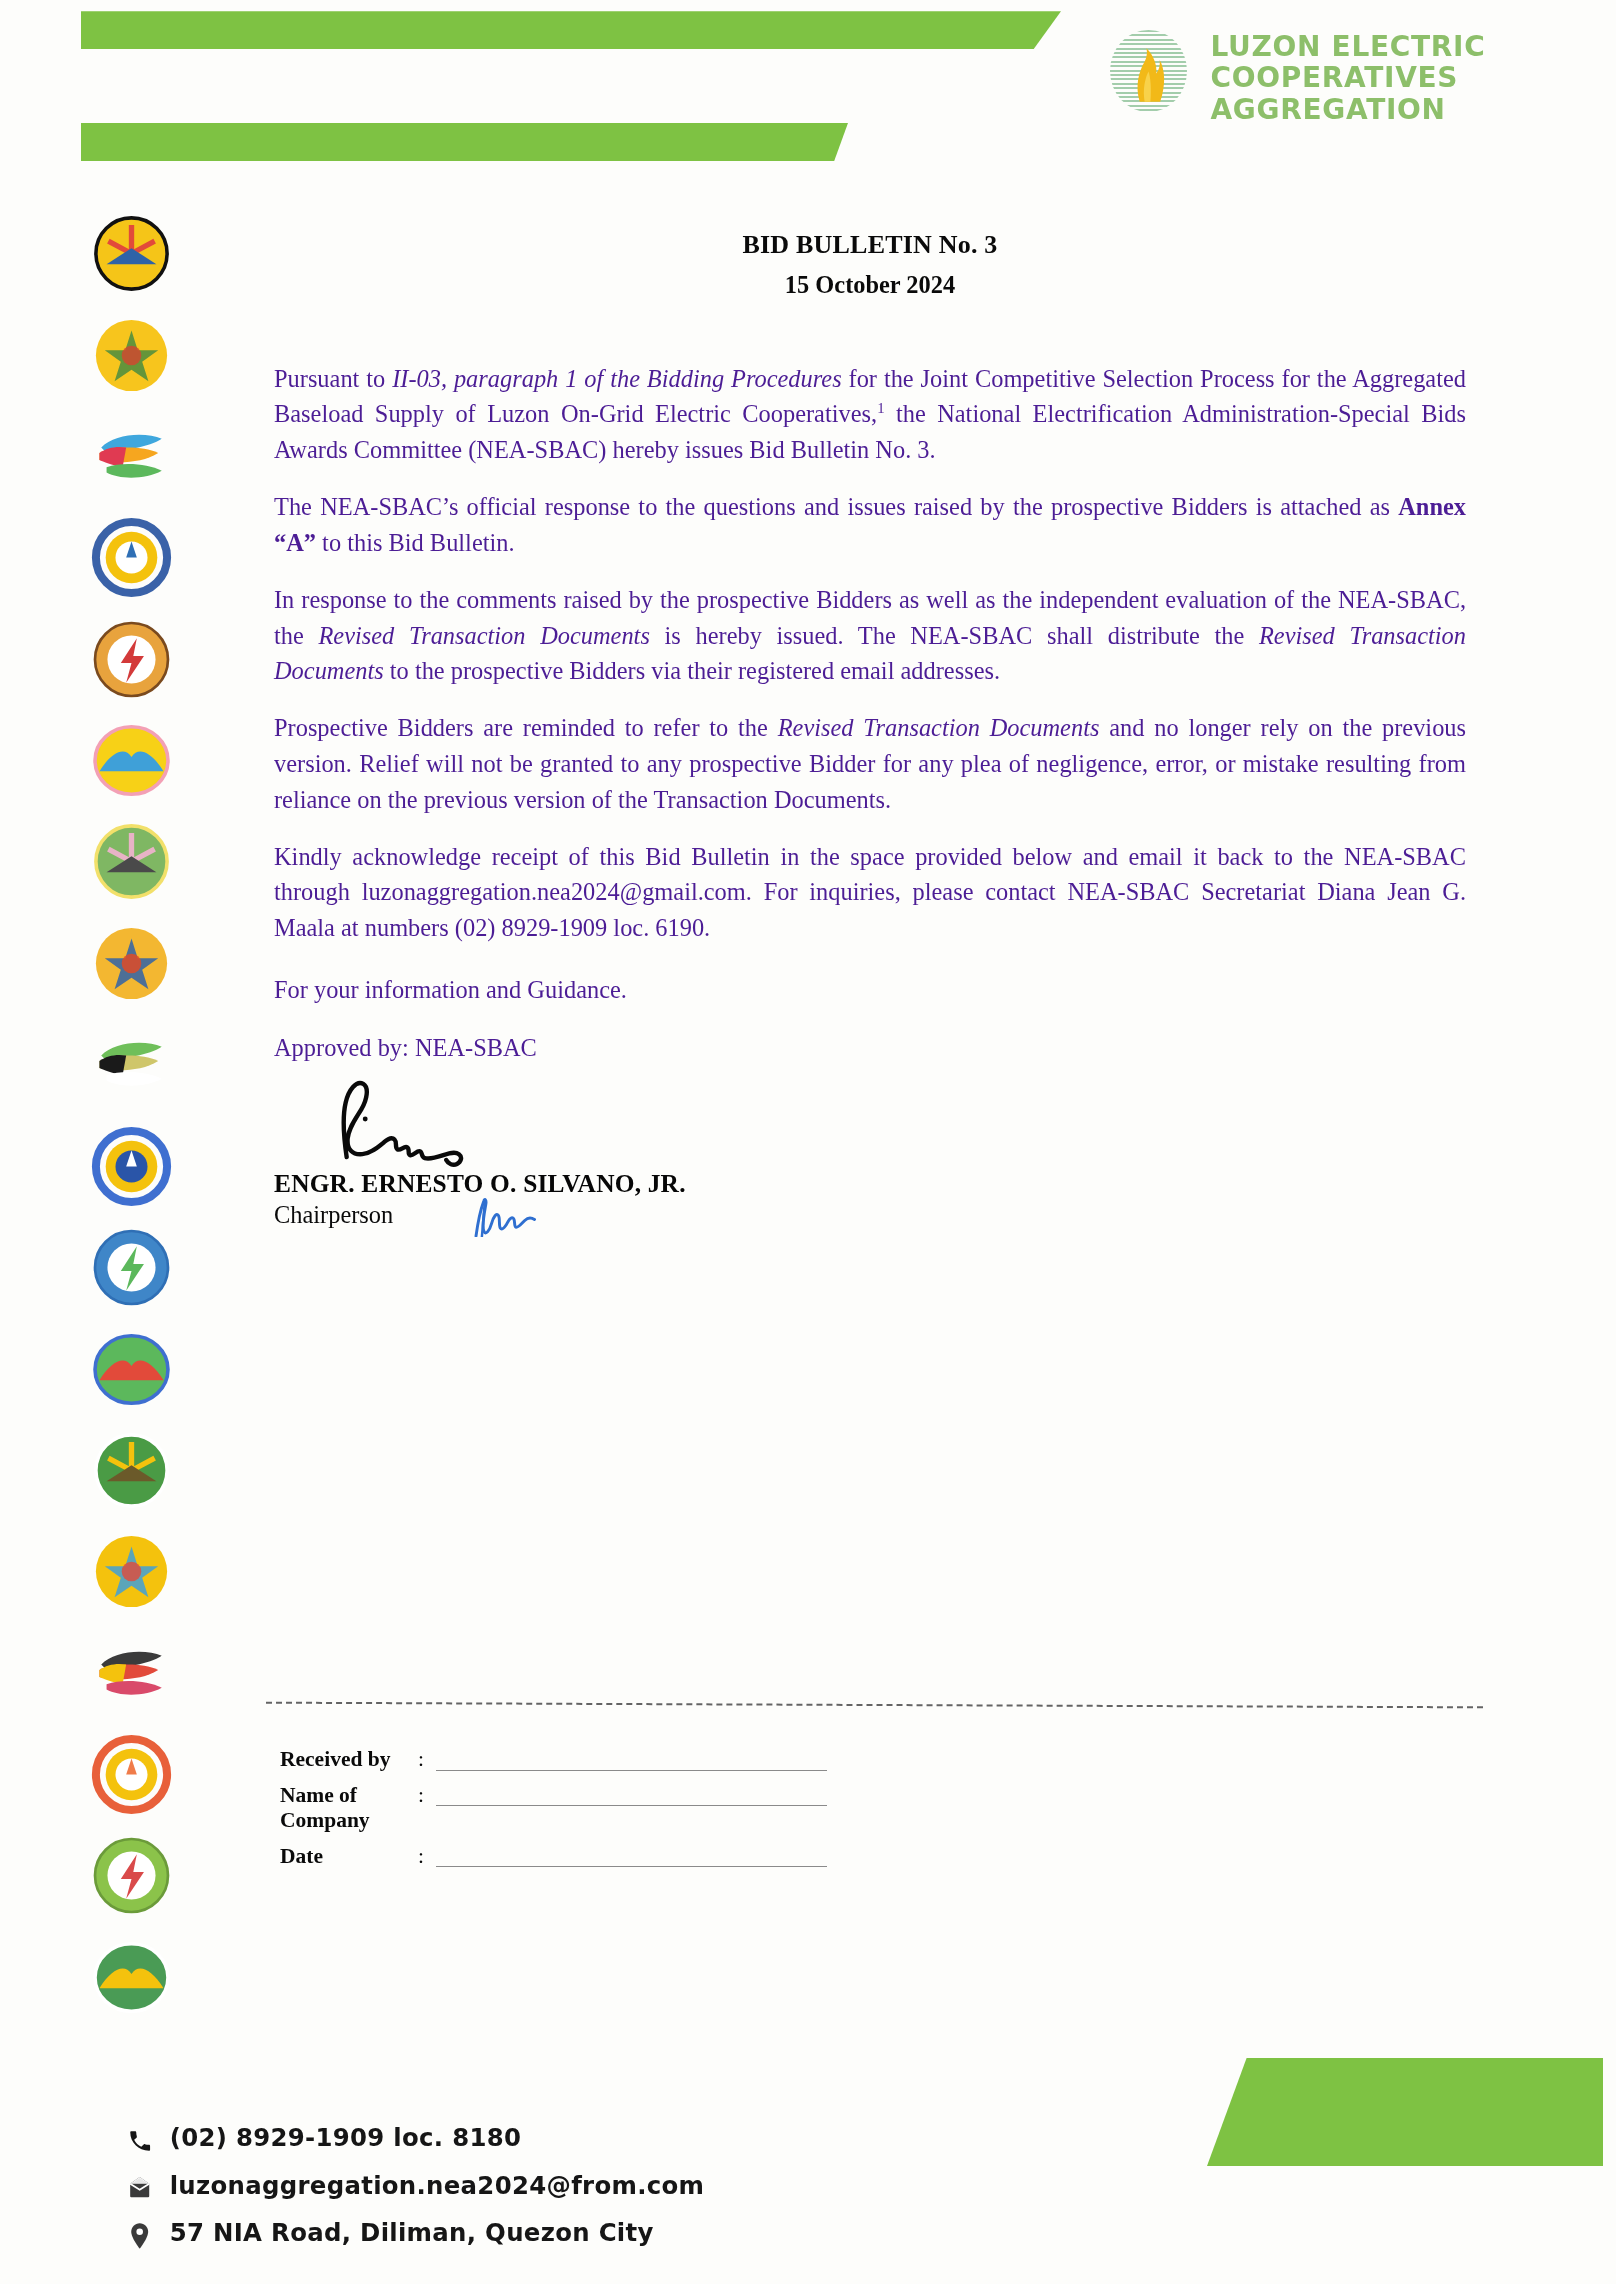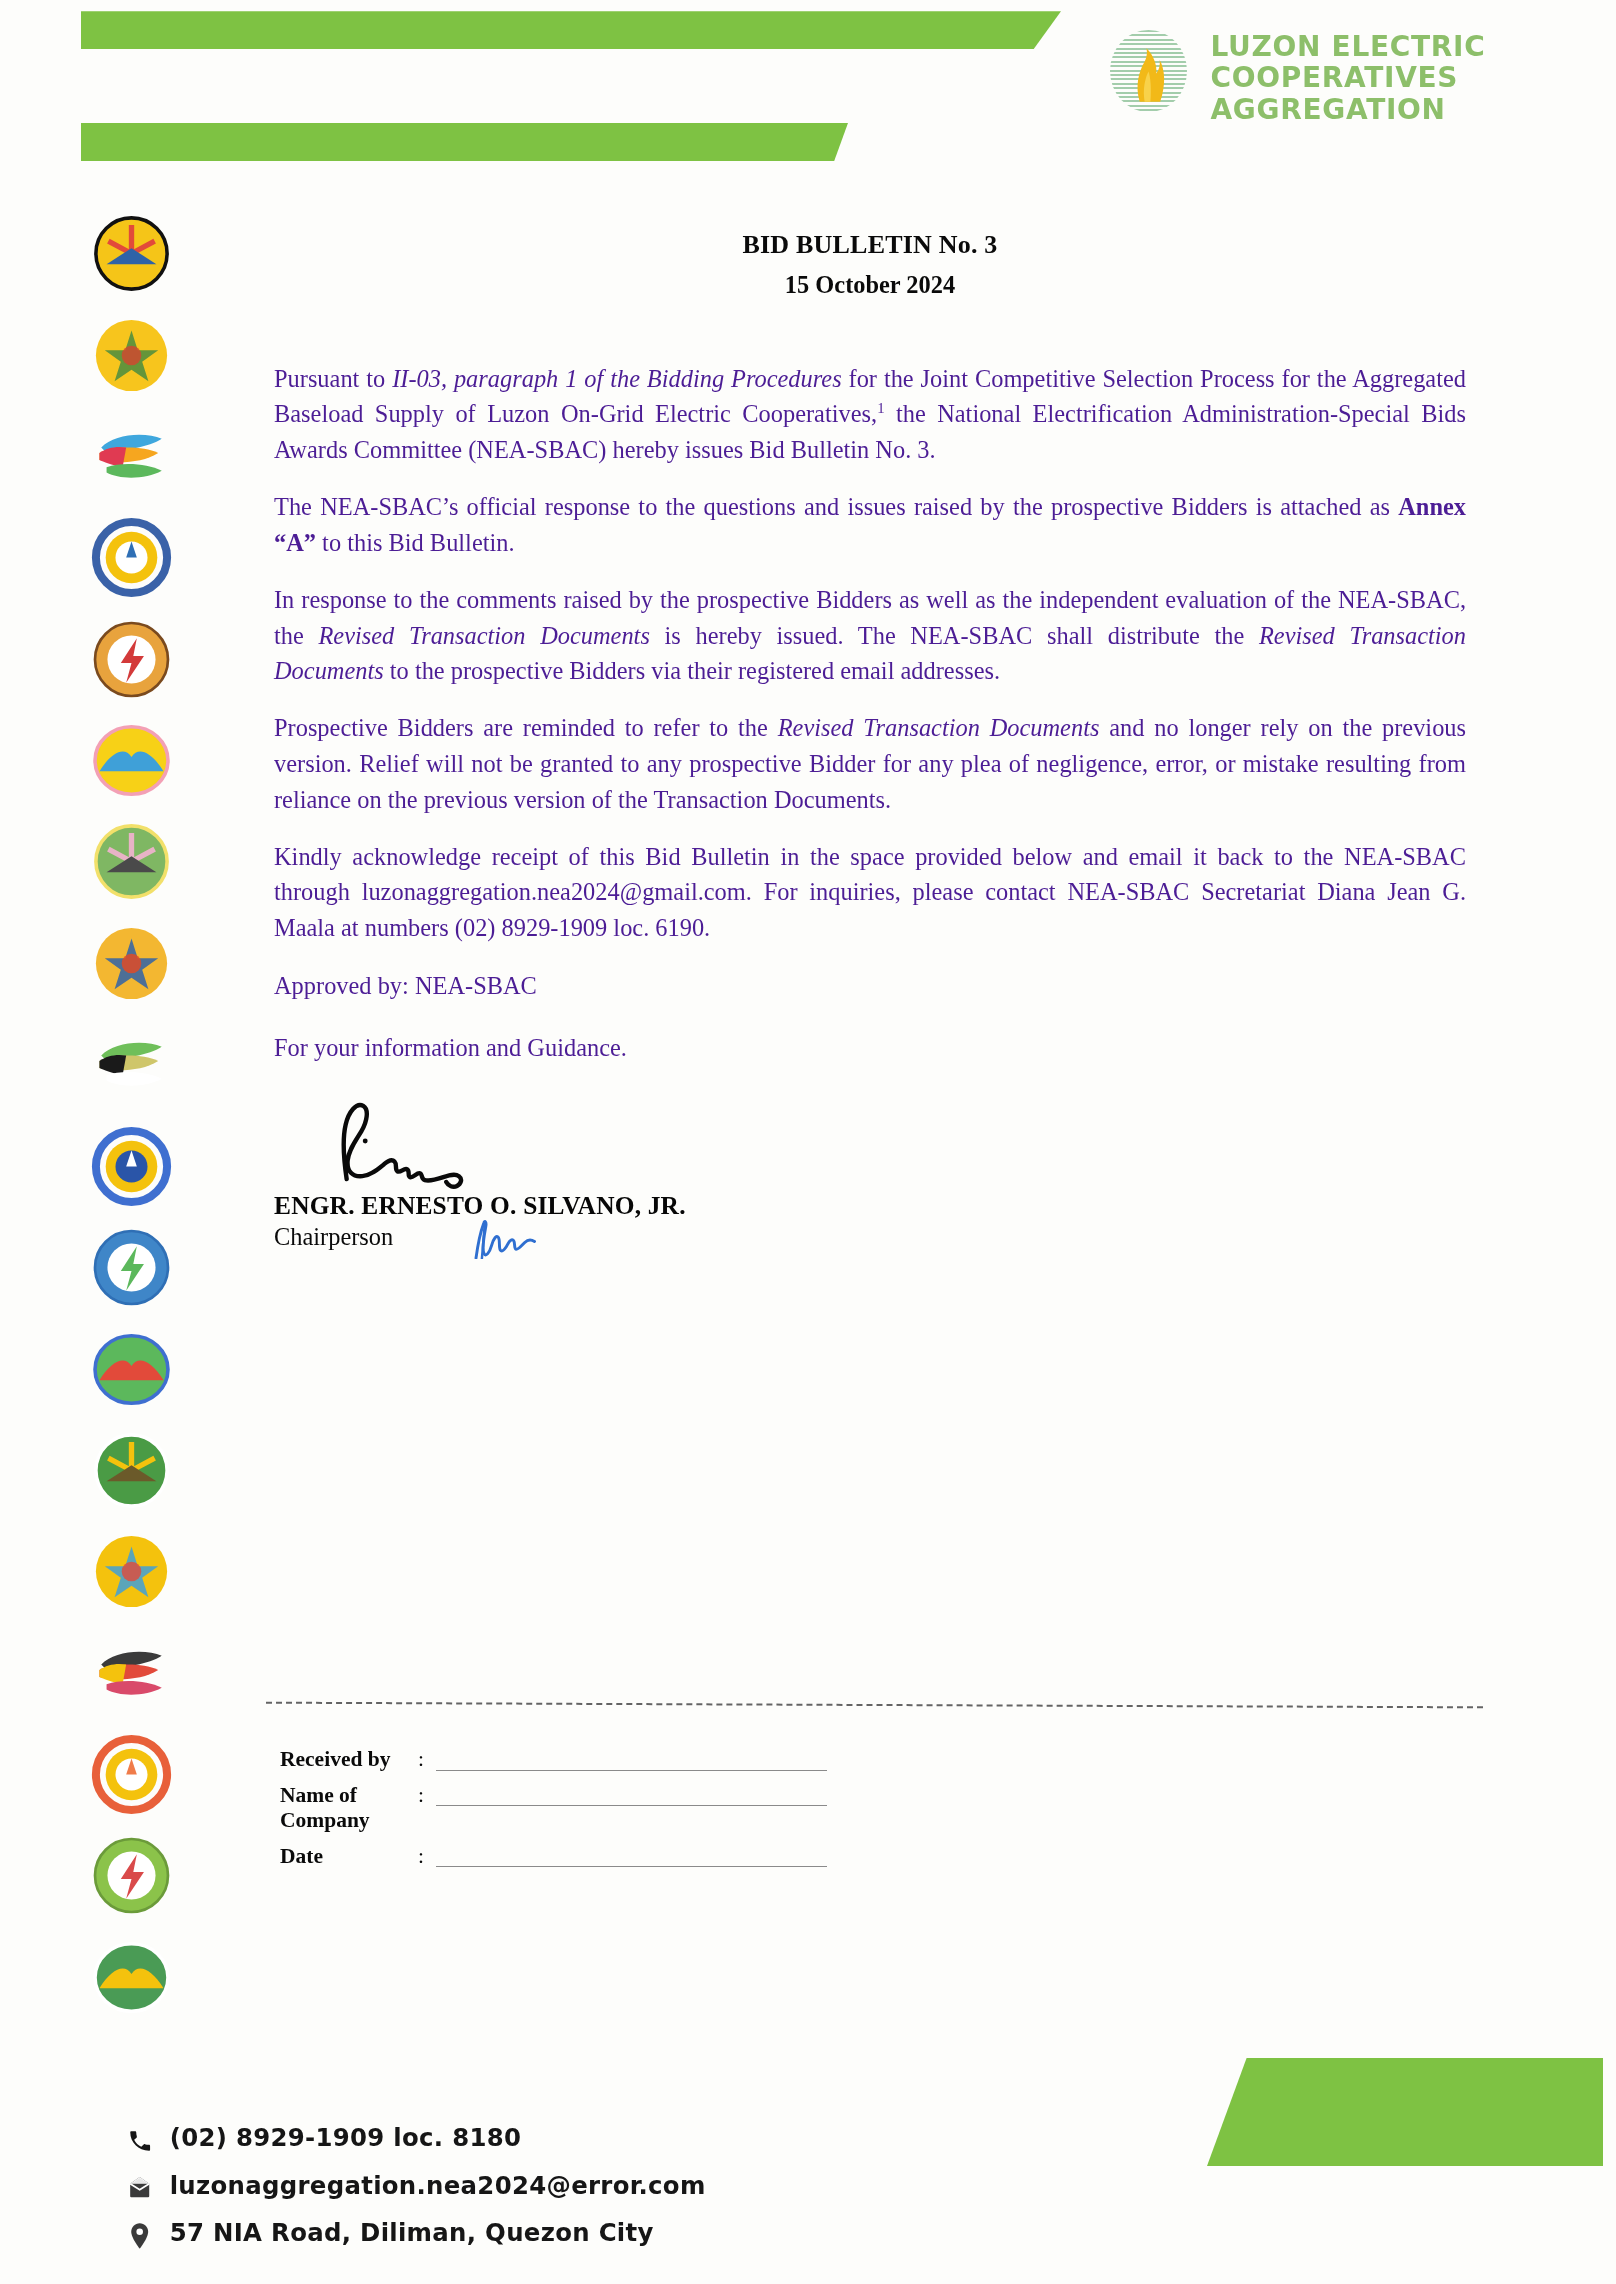--- a/index.html
+++ b/index.html
@@ -464,23 +464,23 @@
     <p class="body-par"><span>Pursuant to </span><span class="ital">II-03, paragraph 1 of the Bidding Procedures</span><span> for the Joint Competitive Selection Process for the Aggregated Baseload Supply of Luzon On-Grid Electric Cooperatives,</span><sup class="fn">1</sup><span> the National Electrification Administration-Special Bids Awards Committee (NEA-SBAC) hereby issues Bid Bulletin No. 3.</span></p>
 
     <p class="body-par"><span>The NEA-SBAC’s official response to the questions and issues raised by the prospective Bidders is attached as </span><span class="bold">Annex “A”</span><span> to this Bid Bulletin.</span></p>
 
     <p class="body-par"><span>In response to the comments raised by the prospective Bidders as well as the independent evaluation of the NEA-SBAC, the </span><span class="ital">Revised Transaction Documents</span><span> is hereby issued. The NEA-SBAC shall distribute the </span><span class="ital">Revised Transaction Documents</span><span> to the prospective Bidders via their registered email addresses.</span></p>
 
     <p class="body-par"><span>Prospective Bidders are reminded to refer to the </span><span class="ital">Revised Transaction Documents</span><span> and no longer rely on the previous version. Relief will not be granted to any prospective Bidder for any plea of negligence, error, or mistake resulting from reliance on the previous version of the Transaction Documents.</span></p>
 
     <p class="body-par">Kindly acknowledge receipt of this Bid Bulletin in the space provided below and email it back to the NEA-SBAC through luzonaggregation.nea2024@gmail.com. For inquiries, please contact NEA-SBAC Secretariat Diana Jean G. Maala at numbers (02) 8929-1909 loc. 6190.</p>
 
+    <p class="body-par" id="fyi">For your information and Guidance.</p>
+
     <p class="body-par" id="approved">Approved by: NEA-SBAC</p>
-
-    <p class="body-par" id="fyi">For your information and Guidance.</p>
 
     <div id="signature-block">
       <svg id="sig-scribble" viewBox="0 0 420 190" xmlns="http://www.w3.org/2000/svg">
         <path d="M28 170 C22 130 18 92 26 58 C32 32 48 12 62 20 C74 27 70 52 58 72 C46 92 32 110 30 132
                  C28 154 40 166 60 164 C78 162 92 150 104 140
                  C112 133 120 128 126 134 C132 140 126 150 132 154
                  C138 158 146 146 152 150 C158 154 152 164 158 166
                  C164 168 172 156 178 158 C184 160 180 170 188 172
                  C200 175 214 170 226 166 C238 162 250 158 258 164
                  C266 170 262 180 254 184 C246 188 236 184 232 176" fill="none" stroke="#0a0a0a" stroke-width="9" stroke-linecap="round" stroke-linejoin="round"></path>
@@ -535,21 +535,21 @@
 
     <div class="foot-row">
       <div class="foot-icon">
         <svg width="25.4" height="25.4" viewBox="0 0 24 24" xmlns="http://www.w3.org/2000/svg">
           <path d="M3 8.2 12 2l9 6.2V20a1 1 0 0 1-1 1H4a1 1 0 0 1-1-1V8.2z" fill="#3a3a3a"></path>
           <path d="M3 8.2 12 14l9-5.8" fill="none" stroke="#ffffff" stroke-width="1.6"></path>
           <path d="M12 2 3 8.2h18z" fill="#ffffff"></path>
           <path d="M12 2.8 4.3 8.1h15.4z" fill="#3a3a3a" opacity="0.12"></path>
         </svg>
       </div>
-      <div class="foot-text">luzonaggregation.nea2024@error.com</div>
+      <div class="foot-text">luzonaggregation.nea2024@from.com</div>
     </div>
 
     <div class="foot-row">
       <div class="foot-icon">
         <svg width="25.4" height="28" viewBox="0 0 24 26" xmlns="http://www.w3.org/2000/svg">
           <path d="M12 1C7.6 1 4 4.6 4 9c0 6 8 16 8 16s8-10 8-16c0-4.4-3.6-8-8-8z" fill="#3a3a3a"></path>
           <circle cx="12" cy="9" r="3.1" fill="#ffffff"></circle>
         </svg>
       </div>
       <div class="foot-text">57 NIA Road, Diliman, Quezon City</div>

